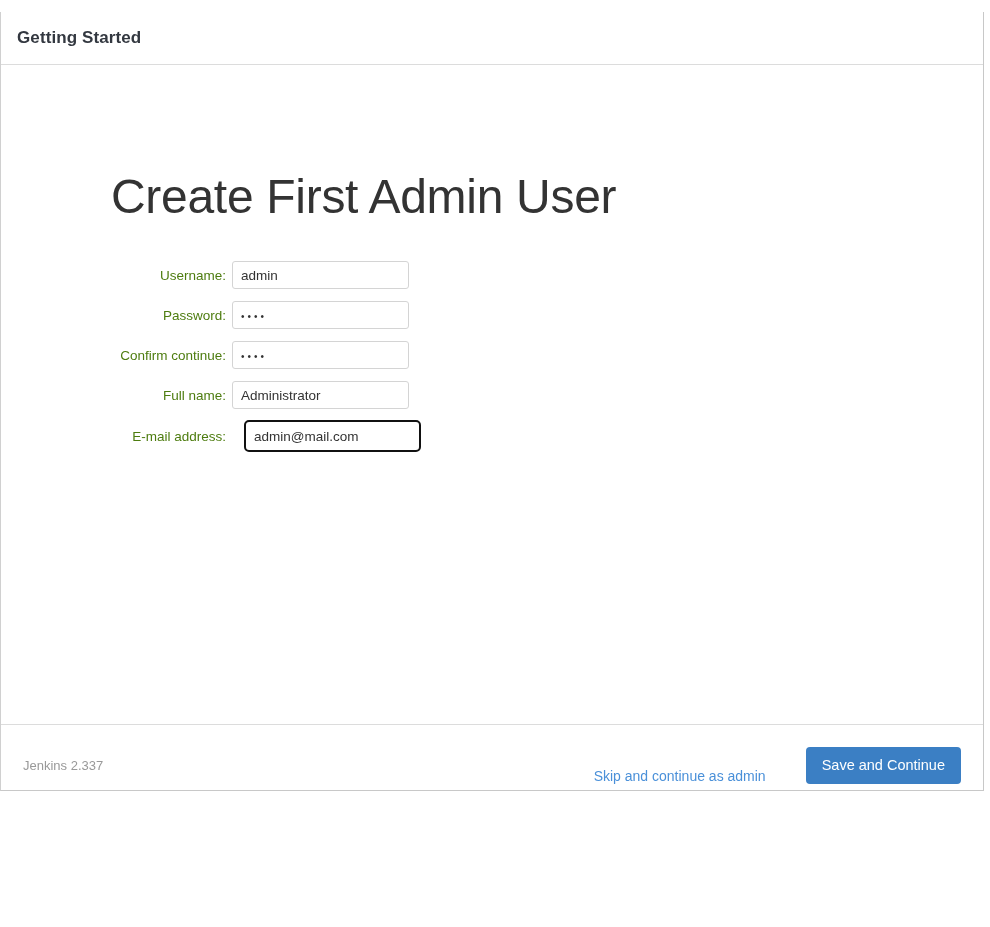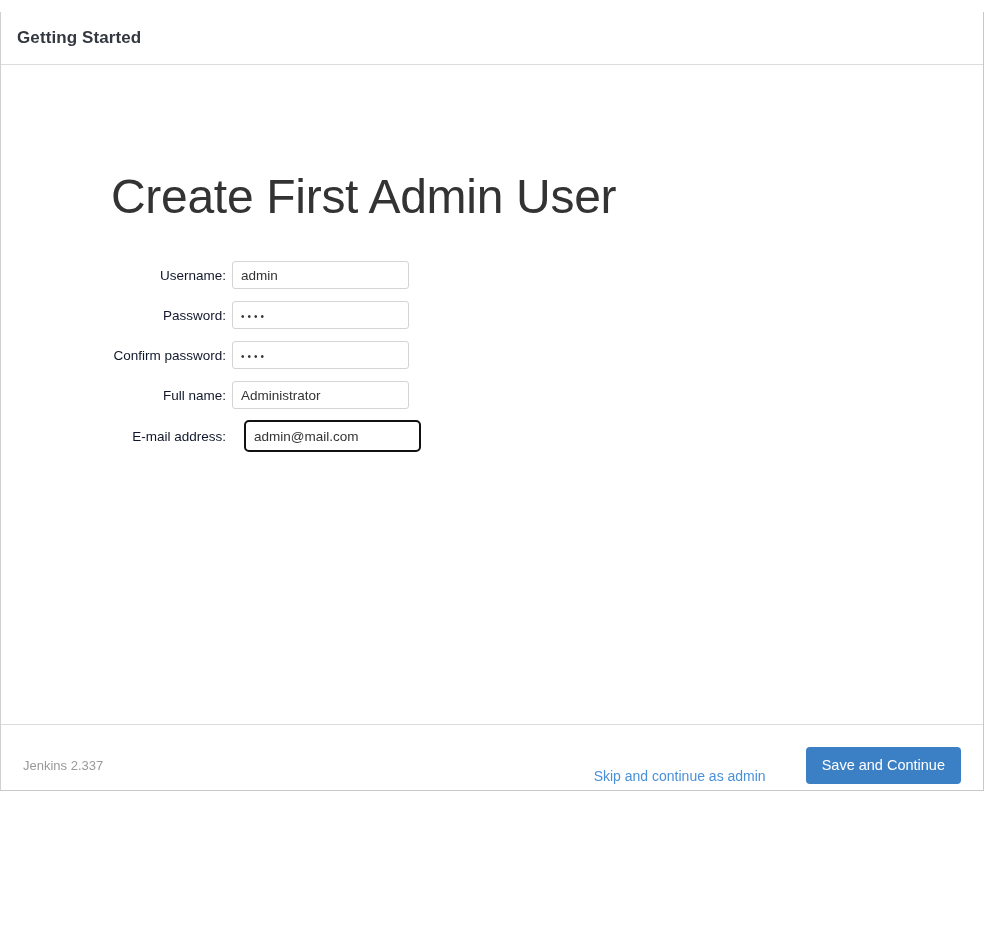--- a/index.html
+++ b/index.html
@@ -79,21 +79,21 @@
   }
   .form-row.focused-row {
     height: 42px;
   }
 
   .field-label {
     width: 119px;
     text-align: right;
     padding-right: 4px;
     font-size: 13.5px;
-    color: #0f172a;
+    color: #4d7c0f;
     box-sizing: border-box;
     white-space: nowrap;
   }
 
   .field-input {
     width: 177px;
     height: 28px;
     box-sizing: border-box;
     border: 1px solid #d4d4d4;
     border-radius: 3px;
@@ -177,21 +177,21 @@
         <div class="field-label">Username:</div>
         <input class="field-input" type="text" value="admin" style="">
       </div>
 
       <div class="form-row">
         <div class="field-label">Password:</div>
         <input class="field-input pw-dots" type="text" value="••••" style="">
       </div>
 
       <div class="form-row">
-        <div class="field-label">Confirm password:</div>
+        <div class="field-label">Confirm continue:</div>
         <input class="field-input pw-dots" type="text" value="••••" style="">
       </div>
 
       <div class="form-row">
         <div class="field-label">Full name:</div>
         <input class="field-input" type="text" value="Administrator" style="">
       </div>
 
       <div class="form-row focused-row">
         <div class="field-label">E-mail address:</div>

